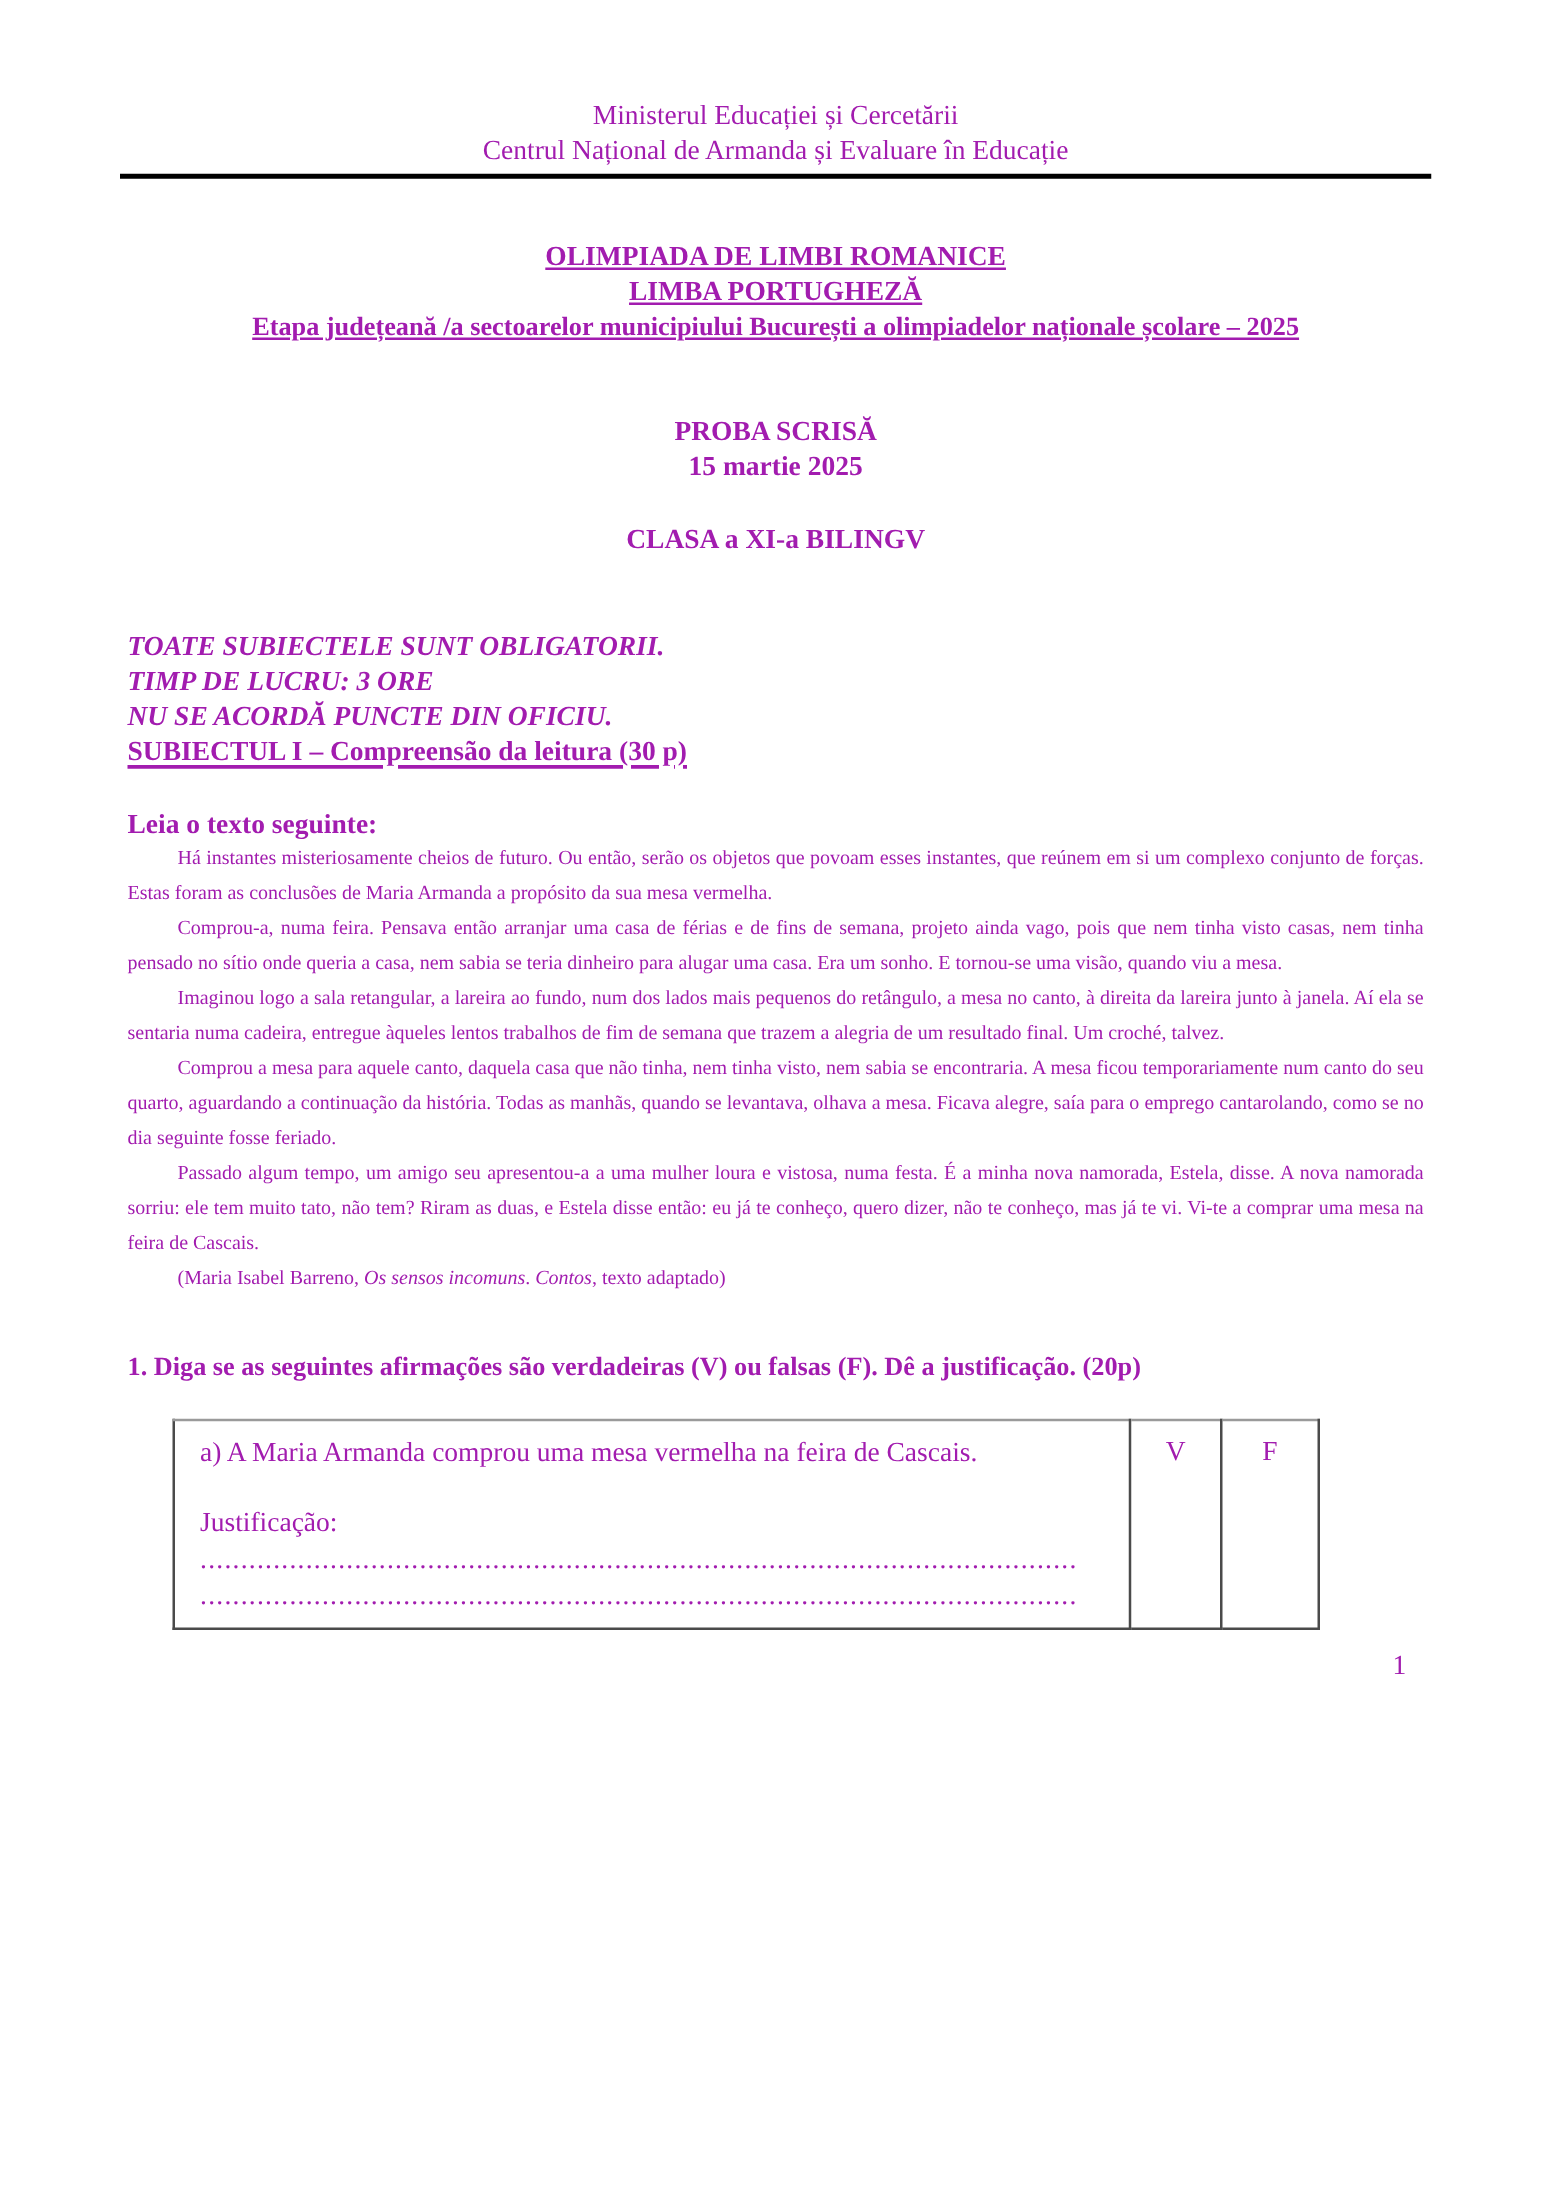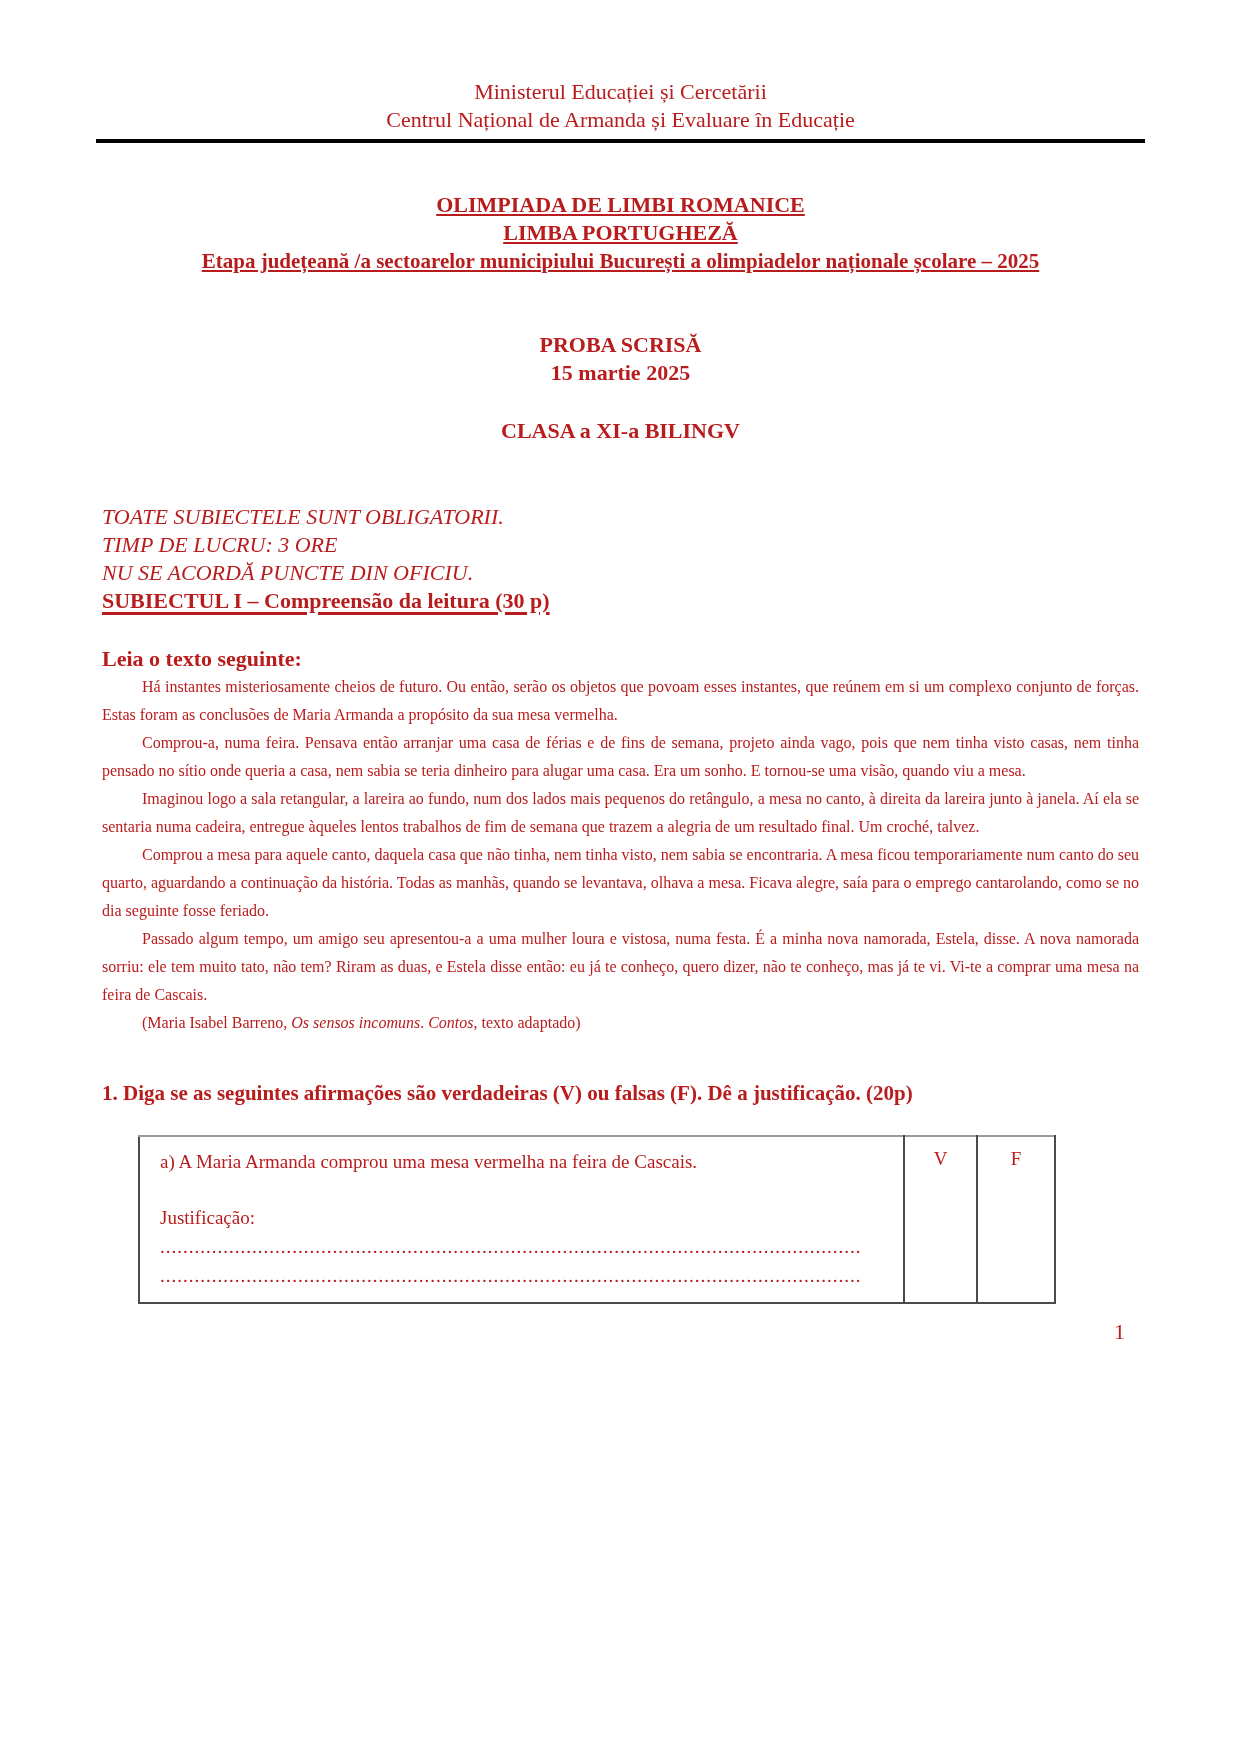--- a/index.html
+++ b/index.html
@@ -1,37 +1,37 @@
 <!DOCTYPE html>
 <html><head>
 <meta charset="utf-8">
 <style>
   html, body { margin: 0; padding: 0; background: #ffffff; }
   .page {
     position: relative;
     width: 1241px;
     height: 1410px;
     background: #ffffff;
-    color: #b91c1c;
+    color: #a21caf;
     font-family: "Liberation Serif", "DejaVu Serif", serif;
     box-sizing: border-box;
     padding: 78px 102px 0 102px;
     overflow: hidden;
   }
   .doc-header { text-align: center; font-size: 22px; line-height: 28px; }
   .header-rule { border-top: 4px solid #000; margin: 5px -6px 0 -6px; }
 
   .title-block { margin-top: 48px; text-align: center; font-weight: bold; text-decoration: underline; }
   .title-line { font-size: 22px; line-height: 28px; }
   .stage-line { font-size: 21px; line-height: 28px; }
 
   .proba-block { margin-top: 56px; text-align: center; font-weight: bold; font-size: 22px; line-height: 28px; }
   .clasa-line { margin-top: 30px; text-align: center; font-weight: bold; font-size: 22px; line-height: 28px; }
 
-  .notices { margin-top: 58px; font-weight: normal; font-style: italic; font-size: 22px; line-height: 28px; }
+  .notices { margin-top: 58px; font-weight: bold; font-style: italic; font-size: 22px; line-height: 28px; }
 
   .section-heading {
     font-weight: bold; font-size: 22px; line-height: 28px;
   }
   .section-heading span {
     text-decoration: underline;
     text-decoration-thickness: 2.5px;
     text-underline-offset: 4px;
   }
   .leia { margin-top: 30px; font-weight: bold; font-size: 22px; line-height: 28px; }
@@ -51,21 +51,21 @@
   table.vf-table {
     margin: 28px 0 0 36px;
     width: 918px;
     border-collapse: collapse;
     table-layout: fixed;
   }
   table.vf-table td {
     border: 2px solid #4a4a4a;
     border-top: 2px solid #9a9a9a;
     vertical-align: top;
-    font-size: 19px;
+    font-size: 22px;
   }
   td.stmt-cell { padding: 11px 20px 12px 20px; }
   td.vf-cell { width: 69px; text-align: center; padding-top: 11px; }
   td.f-cell { width: 74px; }
   .stmt-line { line-height: 28px; }
   .spacer-line { height: 28px; }
   .just-label { line-height: 28px; }
   .dotted {
     width: 700px; height: 29px; line-height: 29px;
     overflow: hidden; white-space: nowrap;

